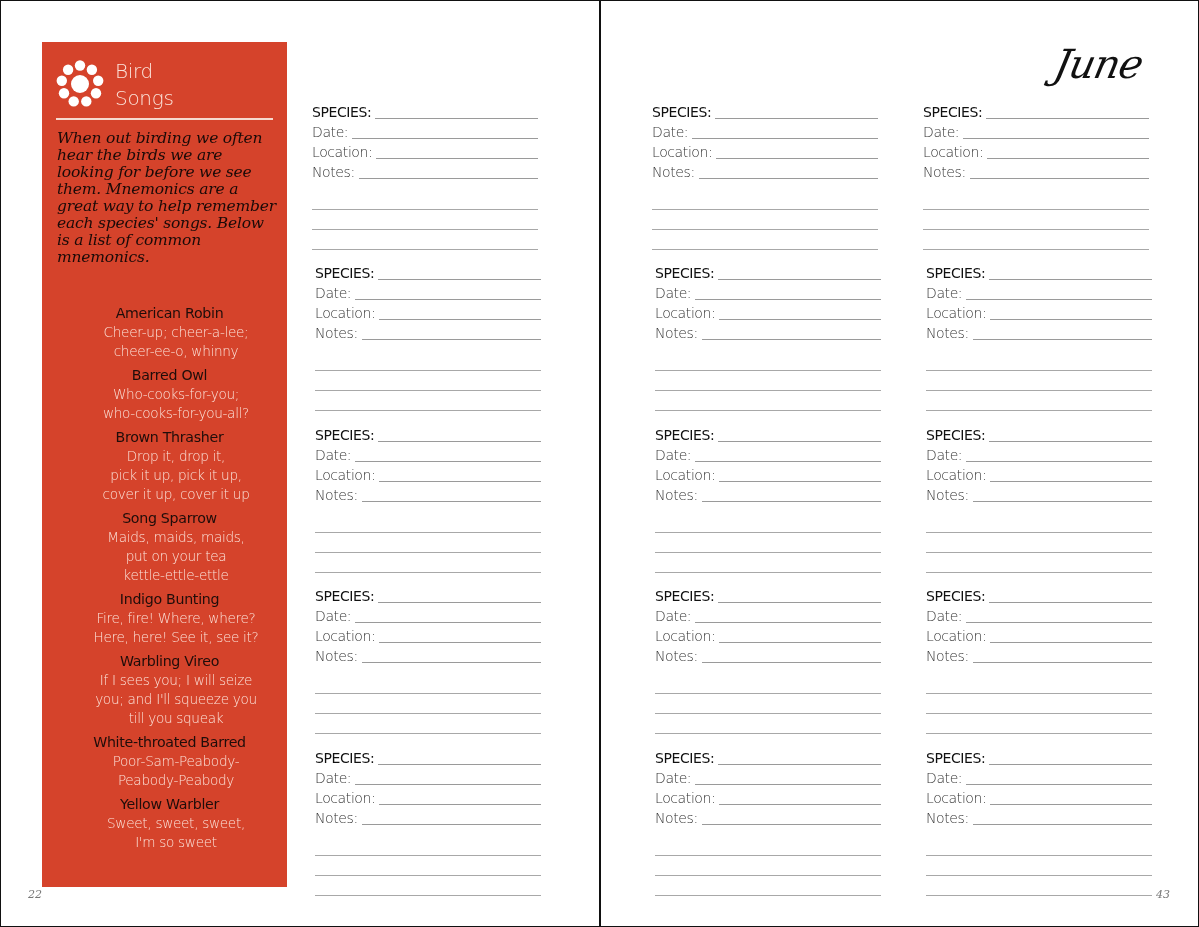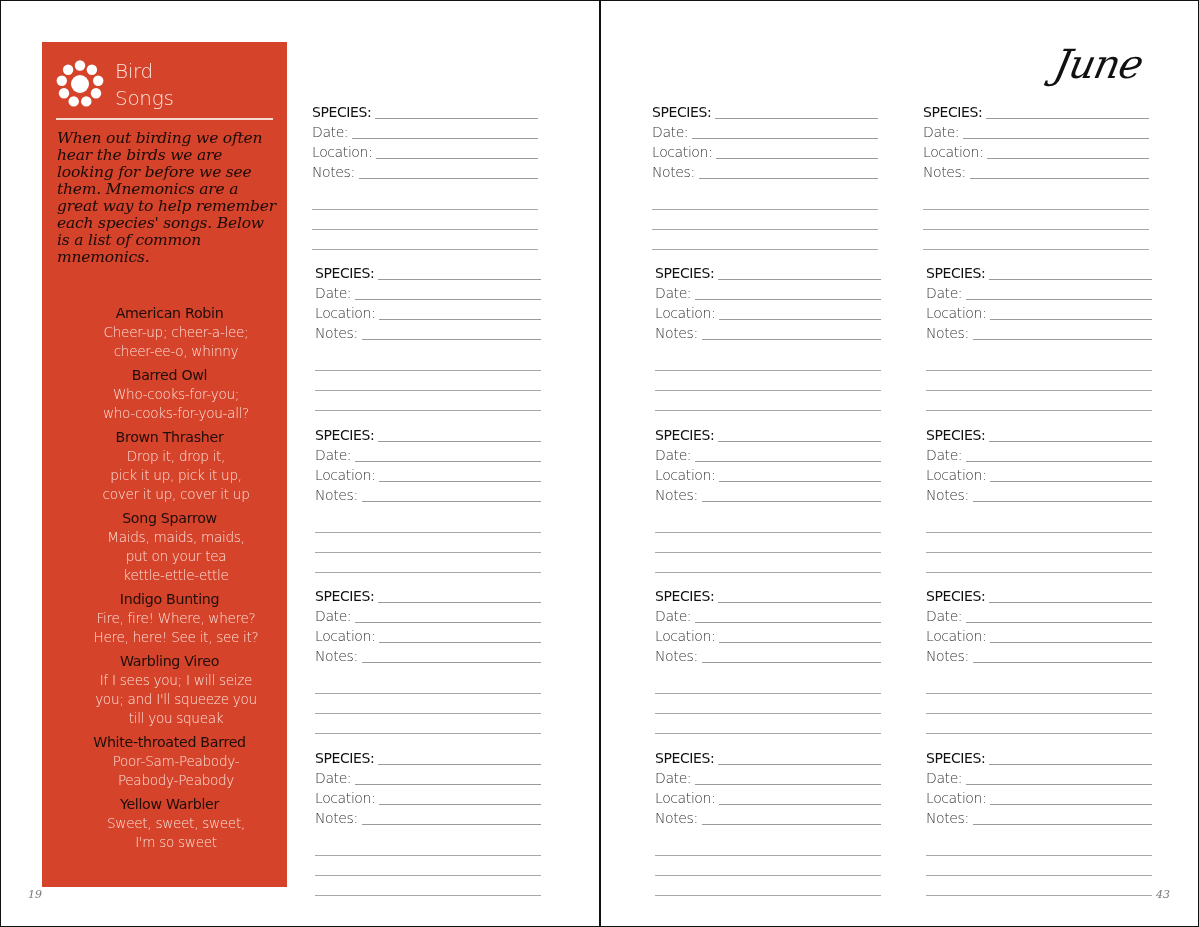--- a/index.html
+++ b/index.html
@@ -148,21 +148,21 @@
 Peabody-Peabody</div>
         </div>
         <div class="mn-item">
           <div class="mn-name">Yellow Warbler</div>
           <div class="mn-song">Sweet, sweet, sweet,
 I'm so sweet</div>
         </div>
       </div>
     </div>
 
-    <div class="page-num left">19</div>
+    <div class="page-num left">22</div>
     <div id="left-entries">
         <div class="entry" style="left: 311px; top: 102px; width: 226px;">
     <div class="field">
       <span class="field-label species">SPECIES:</span>
       <span class="field-line"></span>
     </div>
     <div class="field">
       <span class="field-label">Date:</span>
       <span class="field-line"></span>
     </div>

